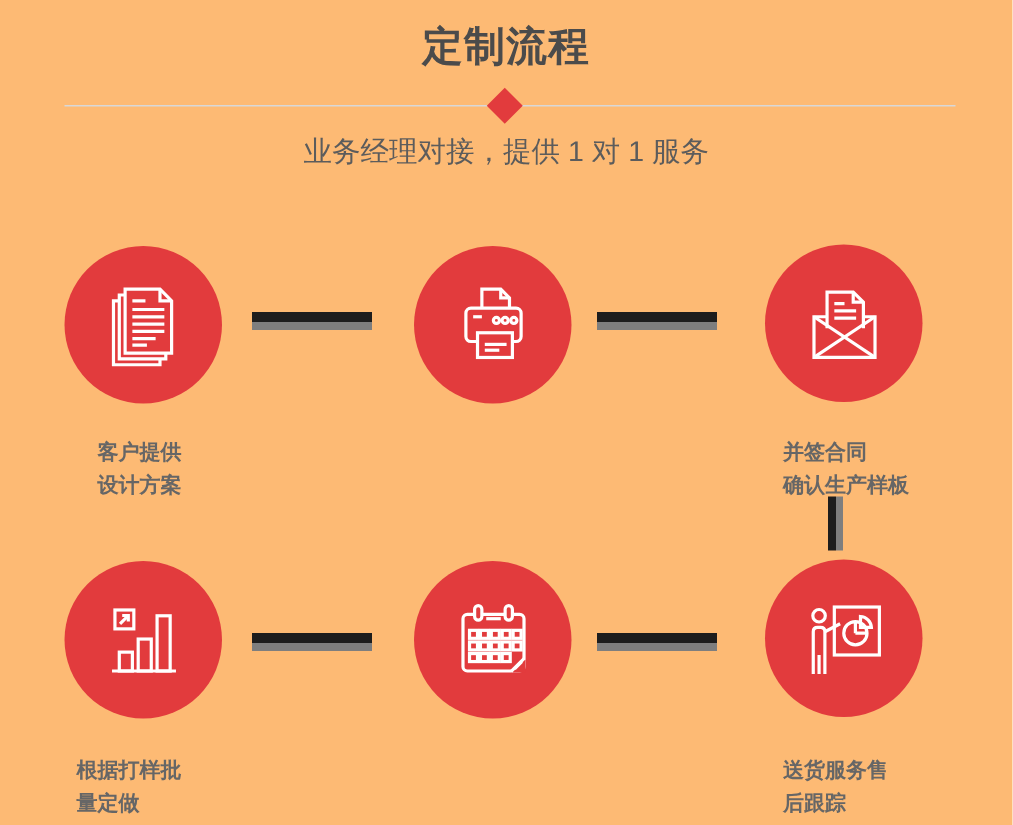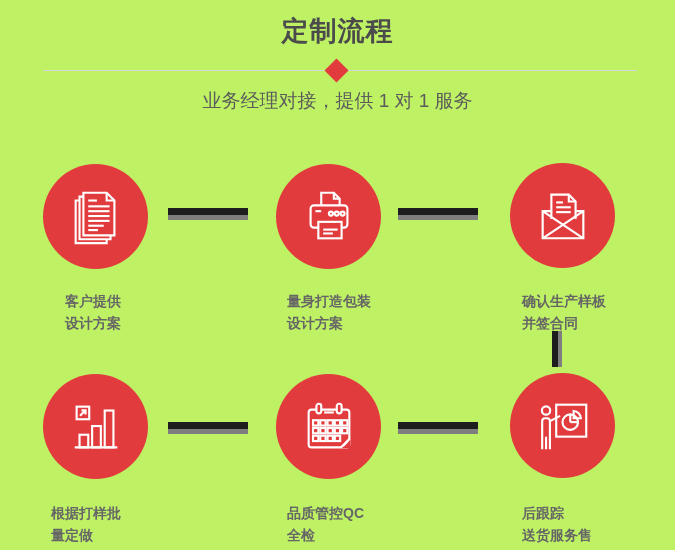--- a/index.html
+++ b/index.html
@@ -1,17 +1,17 @@
 <!DOCTYPE html>
 <html><head>
 <meta charset="utf-8">
 <style>
   html,body{margin:0;padding:0;background:#fff;}
   .stage{
-    position:relative;width:675px;height:550px;background:#bef264;overflow:hidden;
+    position:relative;width:675px;height:550px;background:#fdba74;overflow:hidden;
     font-family:"Liberation Sans","DejaVu Sans",sans-serif;
   }
   .title{
     position:absolute;top:13px;left:0;width:675px;text-align:center;
     font-size:27px;font-weight:bold;color:#4b4b4b;letter-spacing:1px;margin:0;
   }
   .divider-line{
     position:absolute;top:70px;left:43px;width:594px;height:1px;background:#d8d8d8;
   }
   .diamond{
@@ -169,34 +169,26 @@
   <div class="hbar b1"></div>
   <div class="hbar b2"></div>
   <div class="hbar b3"></div>
   <div class="hbar b4"></div>
   <div class="vbar"></div>
 
   <div class="label l1">
     <span>客户提供</span>
     <span>设计方案</span>
   </div>
-  <div class="label l2">
-    <span>量身打造包装</span>
-    <span>设计方案</span>
-  </div>
   <div class="label l3">
+    <span>并签合同</span>
     <span>确认生产样板</span>
-    <span>并签合同</span>
   </div>
   <div class="label l4">
     <span>根据打样批</span>
     <span>量定做</span>
   </div>
-  <div class="label l5">
-    <span>品质管控QC</span>
-    <span>全检</span>
-  </div>
   <div class="label l6">
+    <span>送货服务售</span>
     <span>后跟踪</span>
-    <span>送货服务售</span>
   </div>
 
 </div>
 
 </body></html>

